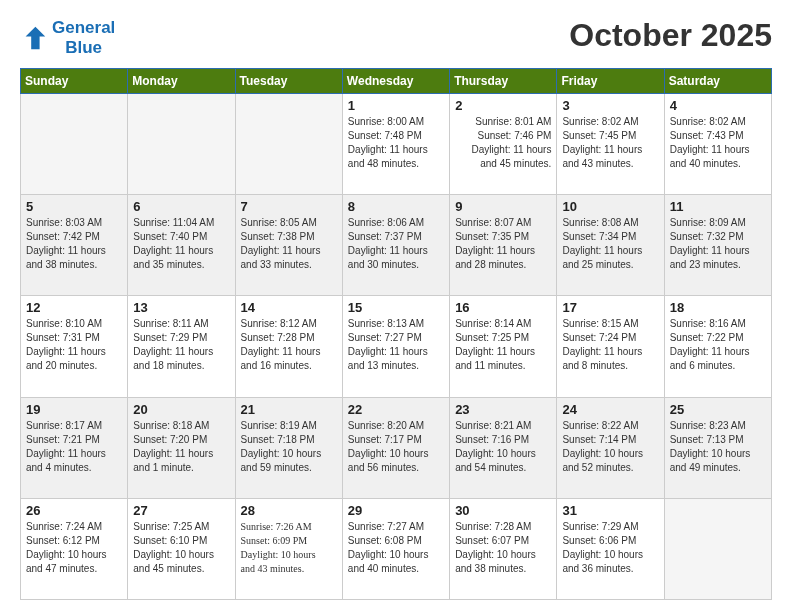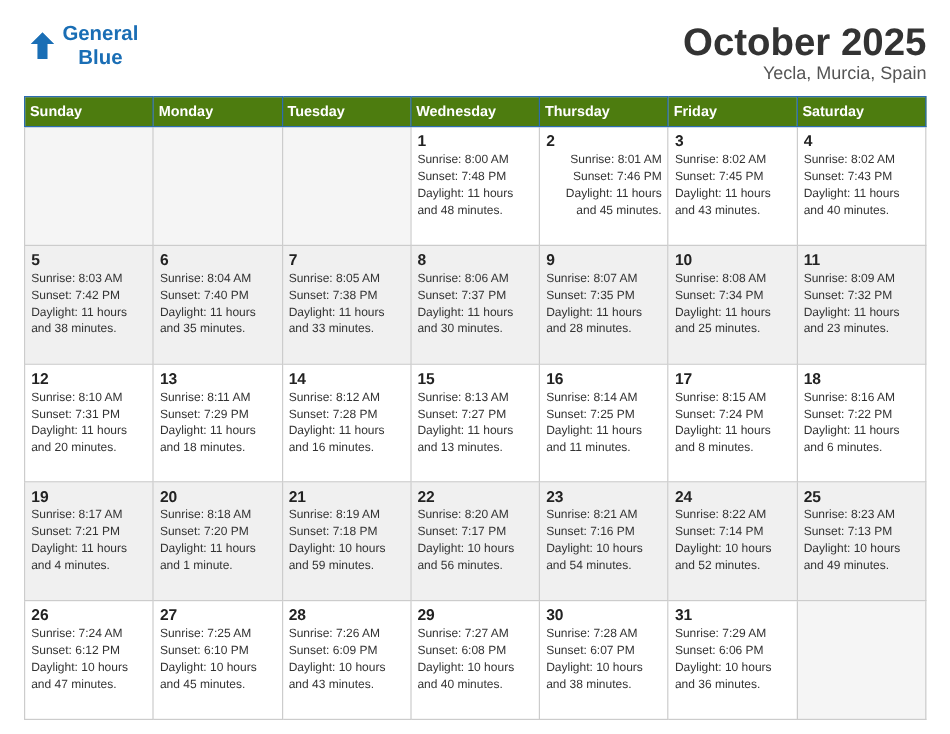--- a/index.html
+++ b/index.html
@@ -98,21 +98,20 @@
       <svg class="logo-icon" viewBox="0 0 40 40">
         <polygon points="22,4 36,18 28,18 28,36 16,36 16,18 8,18" fill="#1a6eb5"></polygon>
       </svg>
       <div>
         <div style="font-size:17px;font-weight:bold;color:#1a6eb5;">General</div>
         <div style="font-size:17px;font-weight:bold;color:#1a6eb5;">Blue</div>
       </div>
     </div>
     <div class="title-block">
       <div class="month-title">October 2025</div>
-      <div class="location">Yecla, Murcia, Spain</div>
     </div>
   </div>
 
   <table class="calendar">
     <thead>
       <tr>
       <th>Sunday</th>
           <th>Monday</th>
           <th>Tuesday</th>
           <th>Wednesday</th>
@@ -158,21 +157,21 @@
         <tr class="row-shade">
           <td>
             <div class="day-num">5</div>
             <div class="day-info" style="white-space: pre-line;">Sunrise: 8:03 AM
 Sunset: 7:42 PM
 Daylight: 11 hours
 and 38 minutes.</div>
           </td>
           <td>
             <div class="day-num">6</div>
-            <div class="day-info" style="white-space: pre-line;">Sunrise: 8:04 AM
+            <div class="day-info" style="white-space: pre-line;">Sunrise: 11:04 AM
 Sunset: 7:40 PM
 Daylight: 11 hours
 and 35 minutes.</div>
           </td>
           <td>
             <div class="day-num">7</div>
             <div class="day-info" style="white-space: pre-line;">Sunrise: 8:05 AM
 Sunset: 7:38 PM
 Daylight: 11 hours
 and 33 minutes.</div>
@@ -318,21 +317,21 @@
           </td>
           <td>
             <div class="day-num">27</div>
             <div class="day-info" style="white-space: pre-line;">Sunrise: 7:25 AM
 Sunset: 6:10 PM
 Daylight: 10 hours
 and 45 minutes.</div>
           </td>
           <td>
             <div class="day-num">28</div>
-            <div class="day-info" style="white-space: pre-line;">Sunrise: 7:26 AM
+            <div class="day-info" style="white-space: pre-line; font-family: Liberation Serif, serif;">Sunrise: 7:26 AM
 Sunset: 6:09 PM
 Daylight: 10 hours
 and 43 minutes.</div>
           </td>
           <td>
             <div class="day-num">29</div>
             <div class="day-info" style="white-space: pre-line;">Sunrise: 7:27 AM
 Sunset: 6:08 PM
 Daylight: 10 hours
 and 40 minutes.</div>

